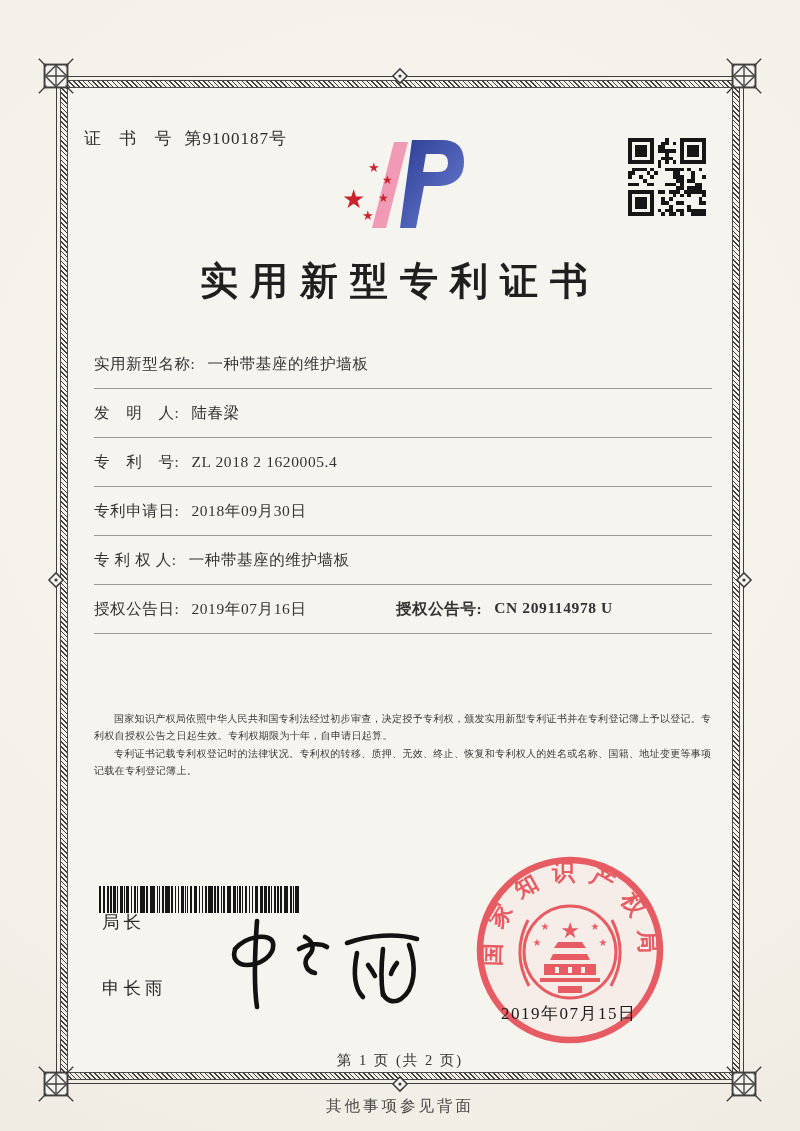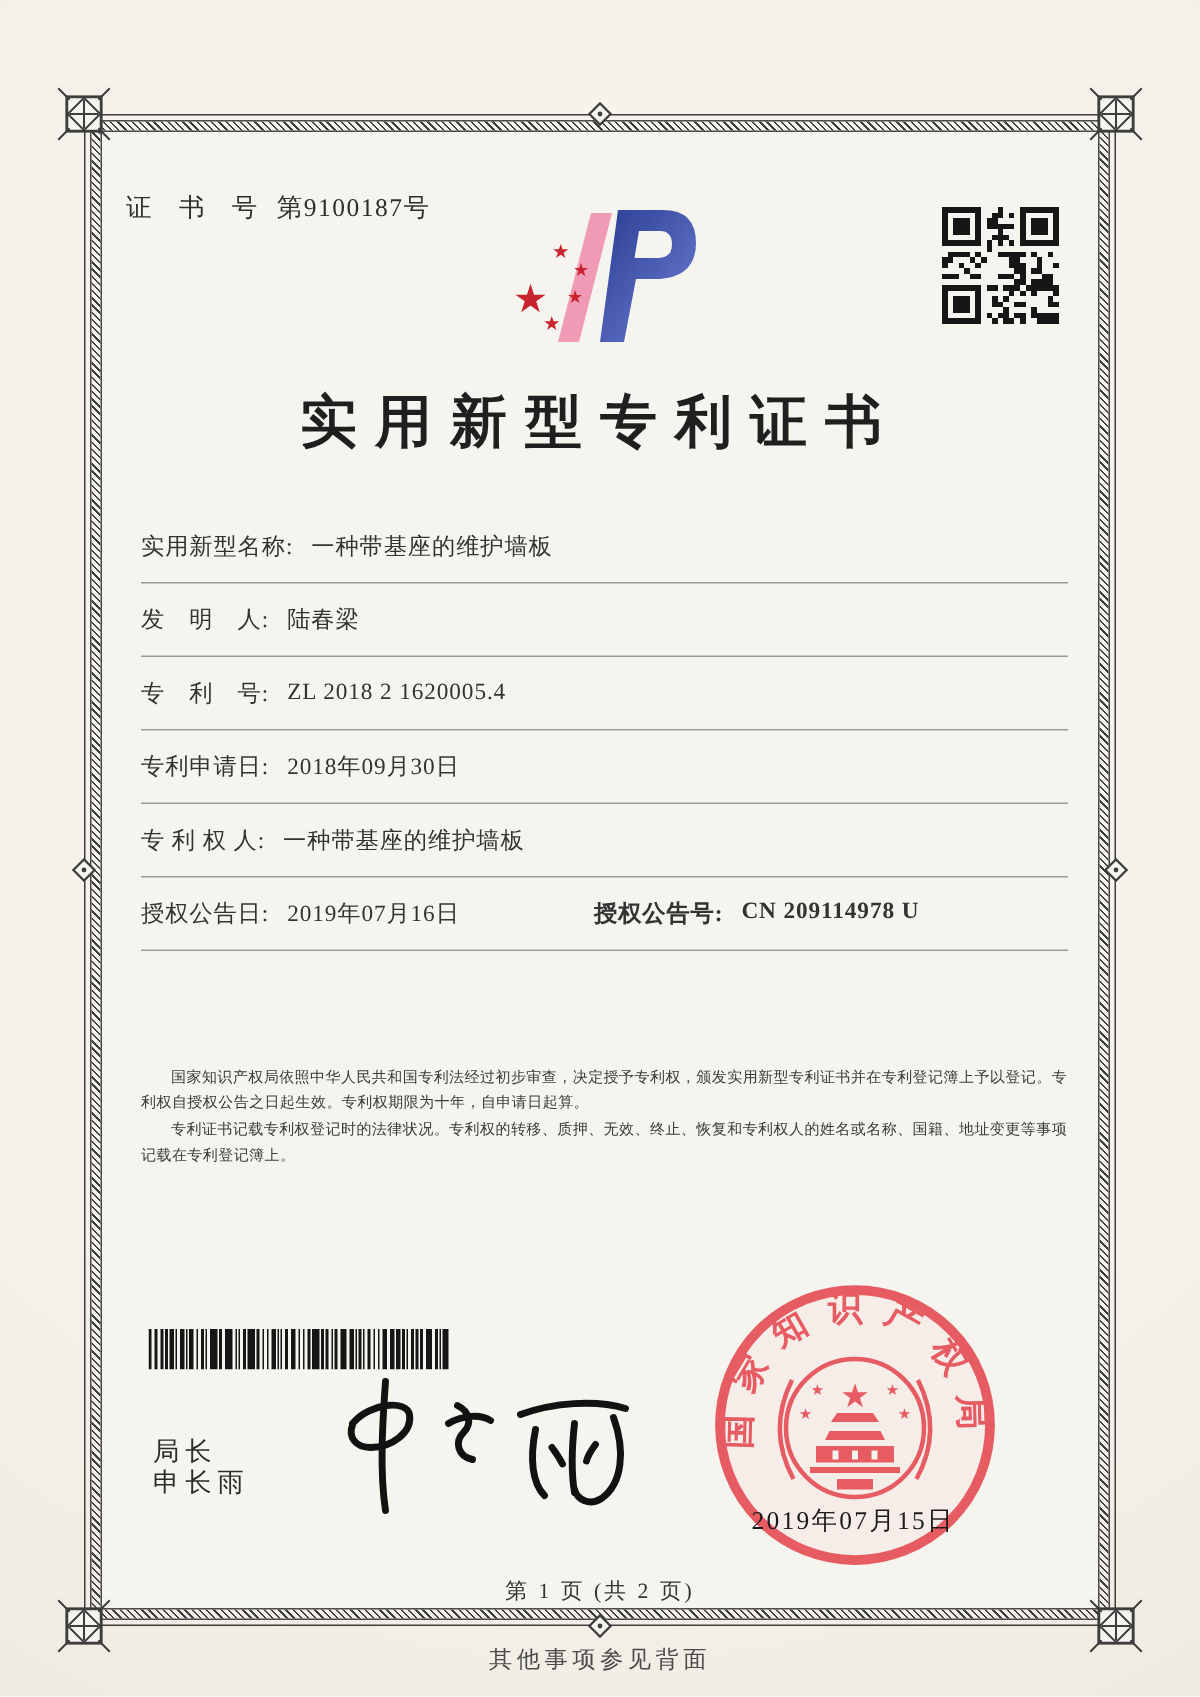--- a/index.html
+++ b/index.html
@@ -36,21 +36,21 @@
   .row.grant .grp2{display:flex;font-weight:bold;}
 
   .paras{position:absolute;left:94px;top:688px;width:618px;z-index:3;
          font-size:10px;line-height:1.74;color:#3a3a3a;letter-spacing:0.3px;margin-top:22px;}
   .paras p{margin:0;text-indent:2em;}
 
   .barcode{position:absolute;left:99px;top:886px;width:206px;height:27px;z-index:3;
            display:flex;align-items:stretch;overflow:hidden;}
   .barcode i{display:block;background:#161616;flex:none;}
 
-  .sig-title{position:absolute;left:102px;top:955px;font-size:17.5px;letter-spacing:4px;color:#2b2b2b;z-index:3;}
+  .sig-title{position:absolute;left:102px;top:910px;font-size:17.5px;letter-spacing:4px;color:#2b2b2b;z-index:3;}
   .sig-name{position:absolute;left:102px;top:976px;font-size:17.5px;letter-spacing:4px;color:#2b2b2b;z-index:3;}
   .signature{position:absolute;left:205px;top:915px;z-index:4;}
 
   .seal{position:absolute;left:470px;top:850px;z-index:3;opacity:0.93;}
   .seal-date{position:absolute;left:501px;top:1002px;font-size:17px;letter-spacing:1.5px;color:#1b1b1b;z-index:4;}
 
   .page-info{position:absolute;left:0;top:1051px;width:100%;text-align:center;
              font-size:14.5px;letter-spacing:2px;color:#333;z-index:3;}
   .back-note{position:absolute;left:0;top:1096px;width:100%;text-align:center;
              font-size:15.5px;letter-spacing:3px;color:#4a4a4a;z-index:3;}

